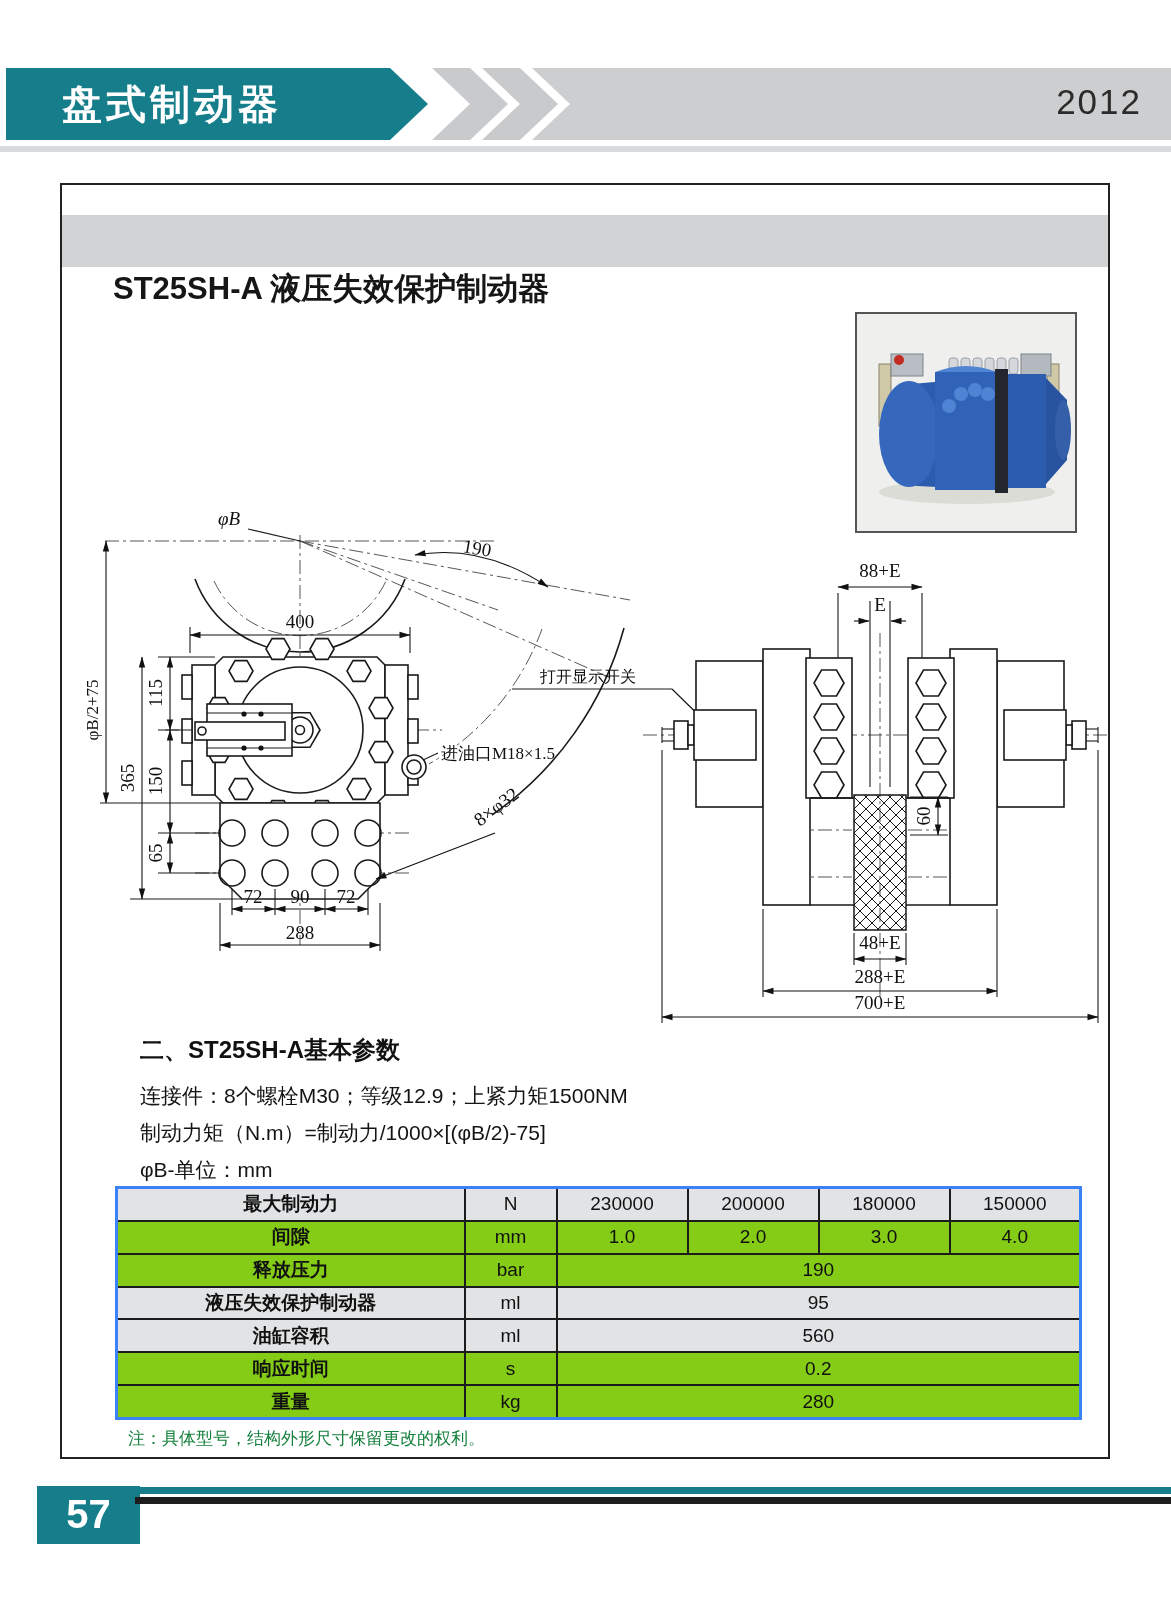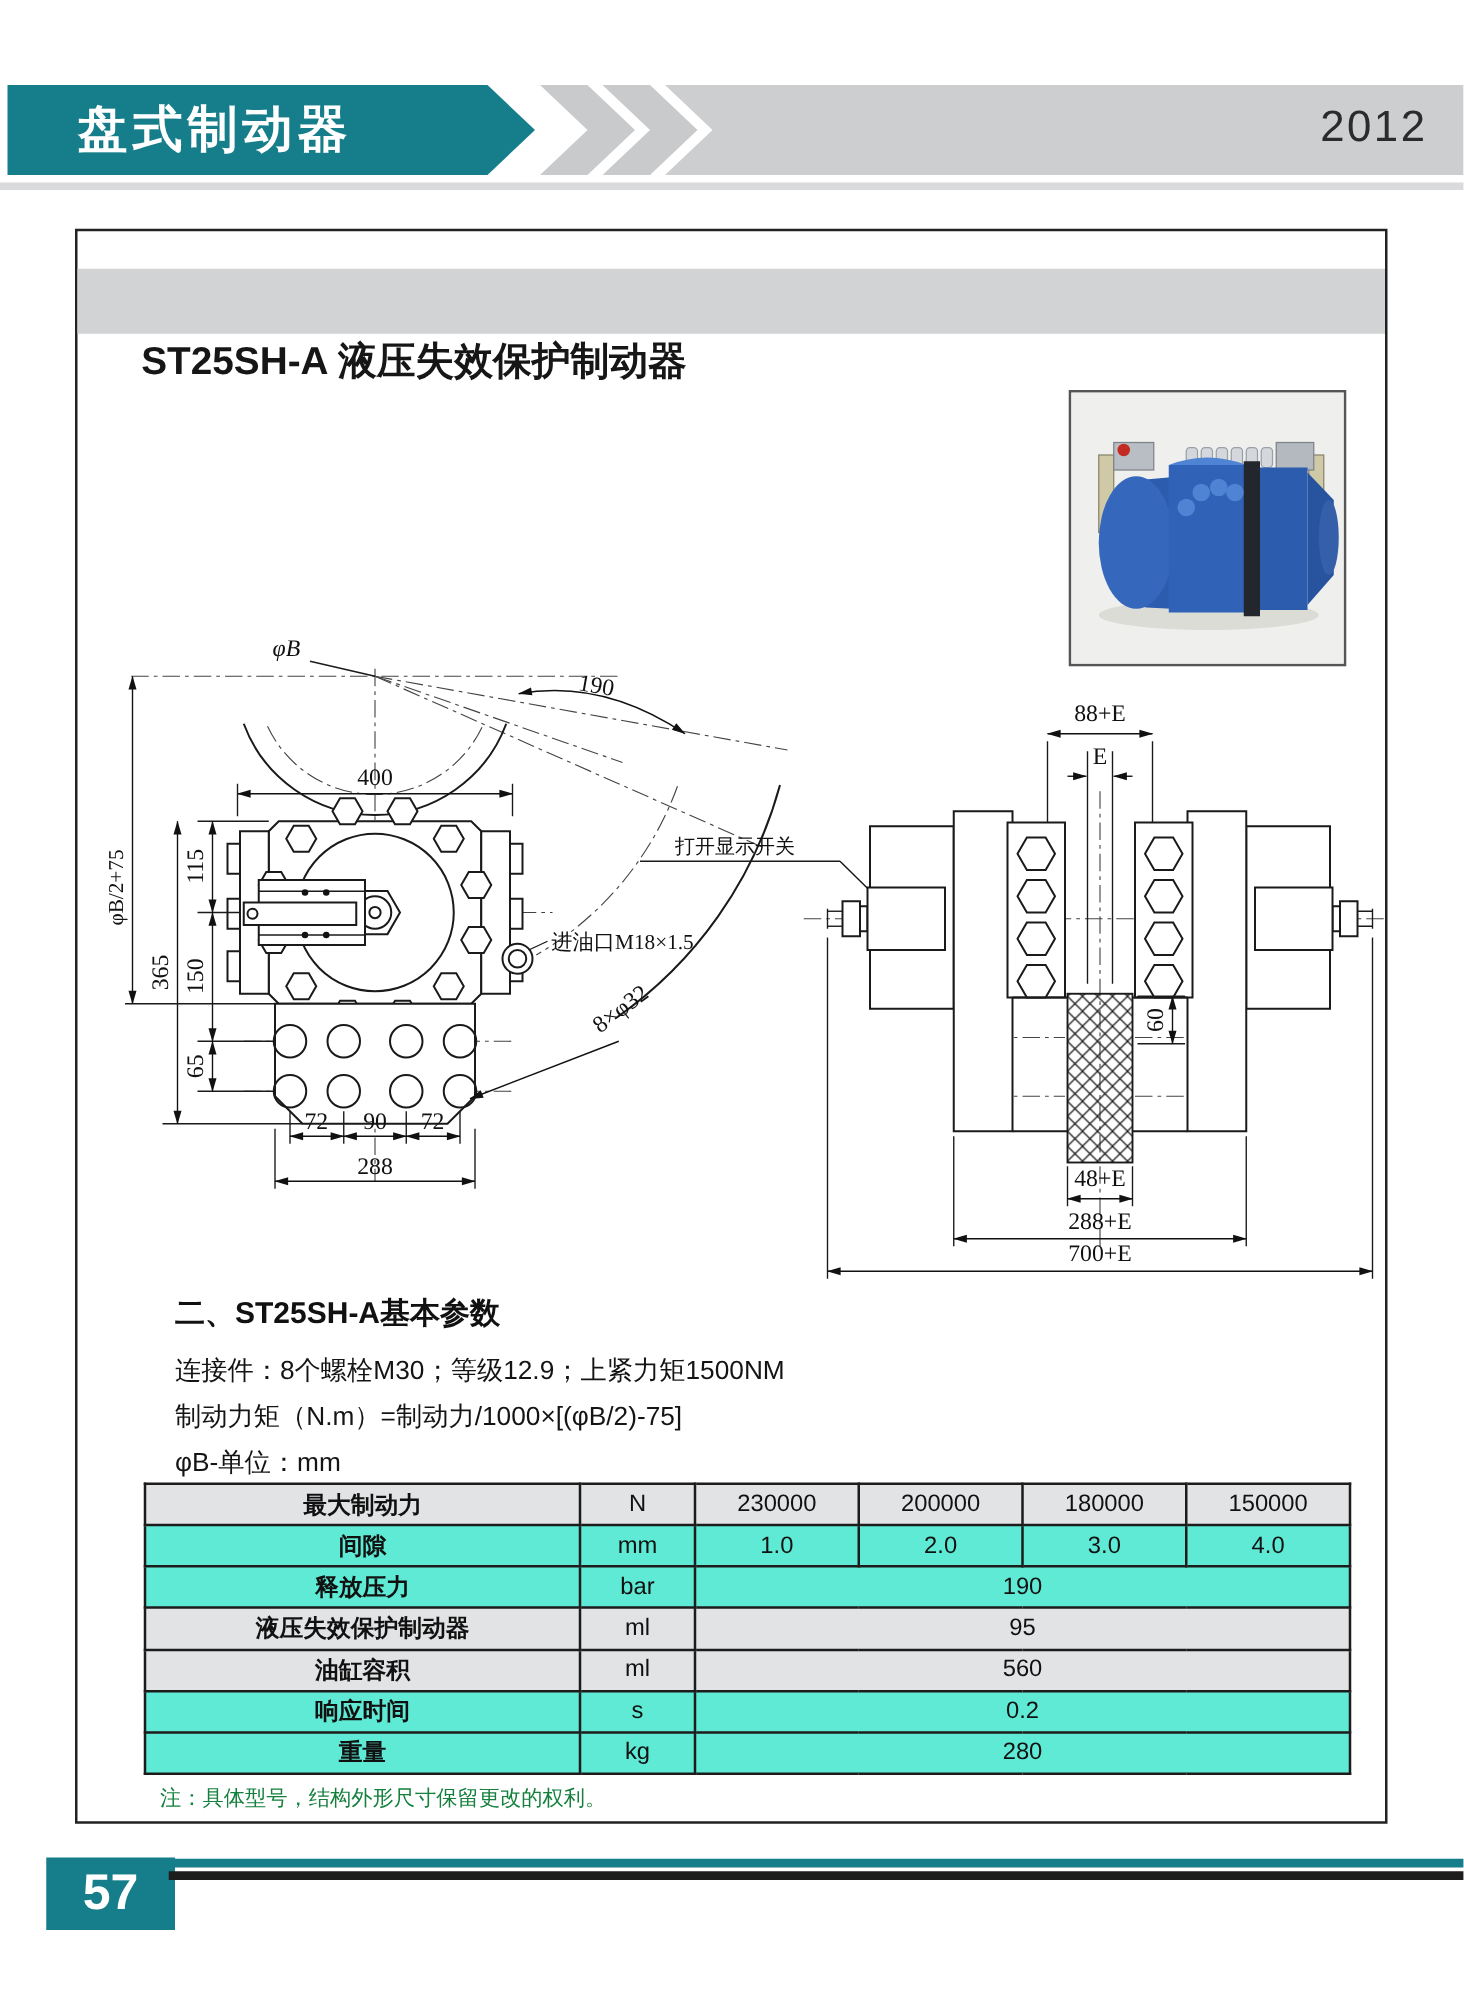--- a/index.html
+++ b/index.html
@@ -26,24 +26,24 @@
   #param-heading{position:absolute;left:140px;top:1034px;font-size:24px;font-weight:700;}
   .param-line{position:absolute;left:140px;font-size:21px;color:#141414;}
   #param-line1{top:1082px;}
   #param-line2{top:1119px;}
   #param-line3{top:1156px;}
   
   #spec-table{position:absolute;left:115px;top:1186px;width:965px;height:234px;
     border-collapse:collapse;table-layout:fixed;}
   #spec-table td{border:2px solid #1c1c1c;text-align:center;vertical-align:middle;
     font-size:19px;padding:0;}
-  #spec-table{border:1px solid #3b82f6;}
+  #spec-table{border:3px solid #3b82f6;}
   #spec-table td.lbl{font-weight:700;}
   #spec-table tr.shade td{background:#e2e3e5;}
-  #spec-table tr.plain td{background:#5eead4;margin-top:16px;}
+  #spec-table tr.plain td{background:#84cc16;margin-top:16px;}
   #note{position:absolute;left:128px;top:1427px;font-size:17px;color:#15803d;}
   
   #page-num-box{position:absolute;left:37px;top:1486px;width:103px;height:58px;background:#167e8a;
     color:#fff;font-size:40px;font-weight:700;text-align:center;line-height:56px;}
   #footer-line-teal{position:absolute;left:135px;top:1487px;width:1036px;height:7px;background:#167e8a;}
   #footer-line-black{position:absolute;left:135px;top:1497px;width:1036px;height:7px;background:#1d1d1d;}
   
   .oln{stroke:#1a1a1a;stroke-width:1.6;fill:none;}
   .olnw{stroke:#1a1a1a;stroke-width:1.6;fill:#fff;}
   .thin{stroke:#1a1a1a;stroke-width:1.1;fill:none;}

